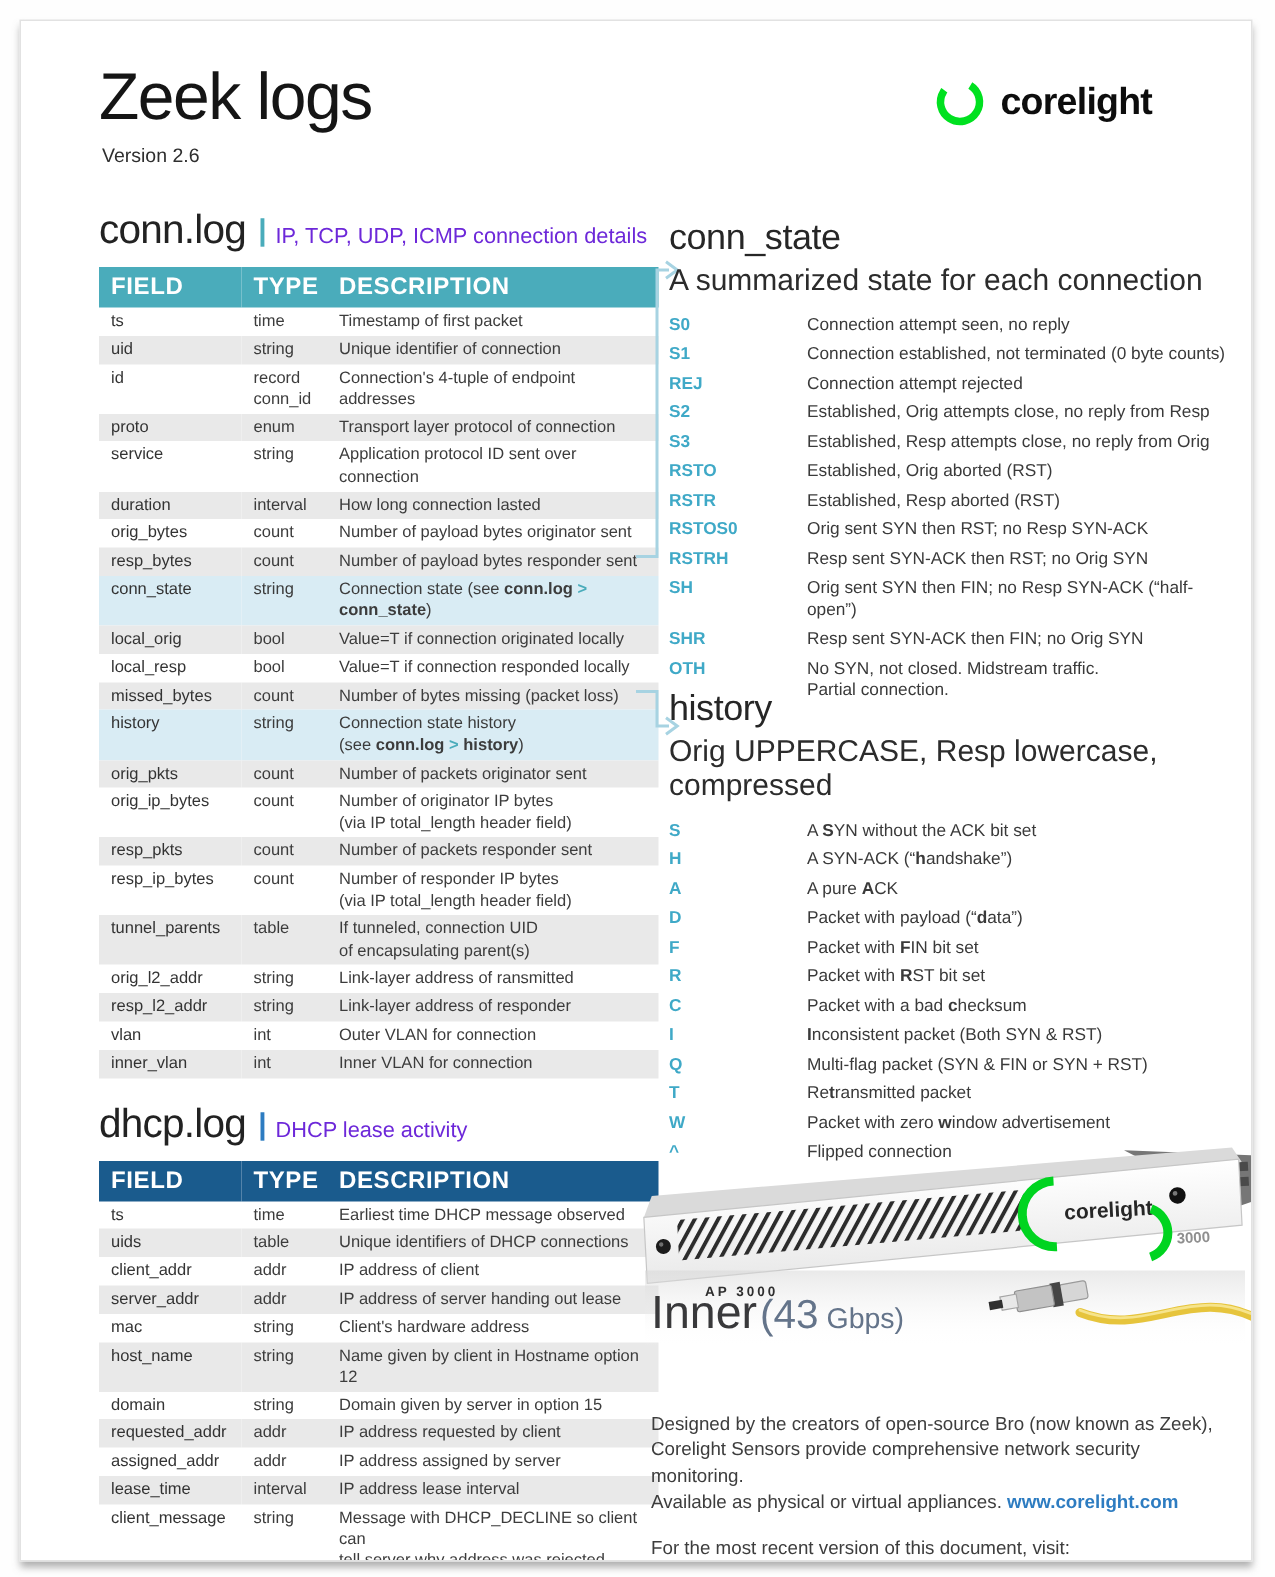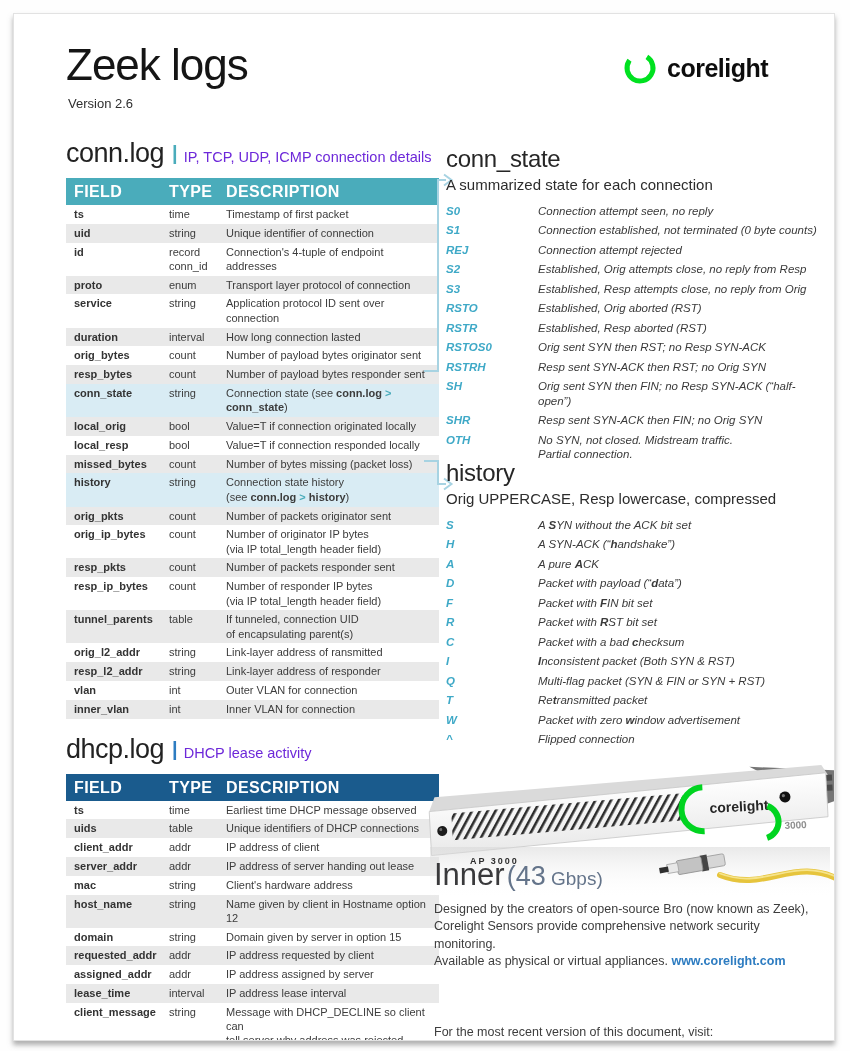--- a/index.html
+++ b/index.html
@@ -22,51 +22,51 @@
   .sec-head.blue .dv { color:#2d7cc1; }
   .sec-head .tg { font-size:14.5px; color:#6d28d9; }
   .sec-head.second { margin-top:15px; }
 
   table.tbl { width:100%; border-collapse:collapse; font-size:11px; table-layout:fixed; }
   .tbl th { color:#fff; font-weight:700; text-align:left; padding:5px 8px 4px 8px; font-size:16px; letter-spacing:.4px; }
   .tbl.teal th { background:#4aacbb; }
   .tbl.blue th { background:#1a5b8d; }
   .tbl td { padding:2px 8px 2.5px 8px; vertical-align:top; color:#3c3c3c; line-height:1.3; }
   .tbl col.c-f { width:95px; } .tbl col.c-t { width:57px; }
-  .tbl td.f { font-weight:700; color:#333; }
+  .tbl td.f { font-weight:400; color:#333; }
   .tbl td.t { white-space:pre-line; }
   .tbl tbody tr:nth-child(even) { background:#e9e9e9; }
   .tbl tbody tr.hl { background:#d9ecf4; }
   .bseg { font-weight:700; }
   .cseg { color:#4aacbb; font-weight:700; }
 
   
   .connectors { position:absolute; left:408px; top:140px; }
 
   
   .rsec { position:absolute; width:382px; }
   .rsec.cs { left:432px; top:131px; }
   .rsec.hi { left:432px; top:445px; }
   .r-title { font-size:24px; font-weight:400; color:#262626; letter-spacing:-0.3px; }
-  .r-sub { font-size:15px; color:#2c2c2c; margin:3px 0 11px 0; }
-  .lst-row { display:flex; margin-bottom:5px; font-size:11.5px; line-height:1.26;font-style:italic; }
+  .r-sub { font-size:20px; color:#2c2c2c; margin:3px 0 11px 0; }
+  .lst-row { display:flex; margin-bottom:5px; font-size:11.5px; line-height:1.26; }
   .lst-code { width:92px; flex:none; font-weight:700; color:#3fa9c7; }
   .lst-desc { color:#3a3a3a; white-space:pre-line; }
 
   
   .sensor-fig { position:absolute; left:408px; top:737px; width:420px; height:162px; }
   .sensor-caption { position:absolute; left:420px; top:843px; white-space:nowrap; }
   .cap-ap { position:absolute; left:36px; top:-1px; font-size:9px; font-weight:700; letter-spacing:2px; color:#2e2e2e; }
   .cap-name { font-size:31px; color:#39393b; letter-spacing:0; }
   .cap-speed-big { font-size:27px; color:#64748a; font-weight:300; margin-left:2px; }
   .cap-speed-sm { font-size:19px; color:#64748a; }
 
   
   .fpara { position:absolute; left:420px; width:390px; font-size:12.5px; color:#3d3d3d; line-height:1.38; }
-  .fpara.p1 { top:887px; }
+  .fpara.p1 { top:927px; }
   .fpara.p2 { top:962px;margin-top:48px; }
   .lnk { color:#2d7cc1; font-weight:700; text-decoration:none; cursor:pointer; }
 </style>
 </head>
 <body>
 
 <div class="card">
 
   <h1 class="hdr-title">Zeek logs</h1>
   <div class="hdr-version">Version 2.6</div>

